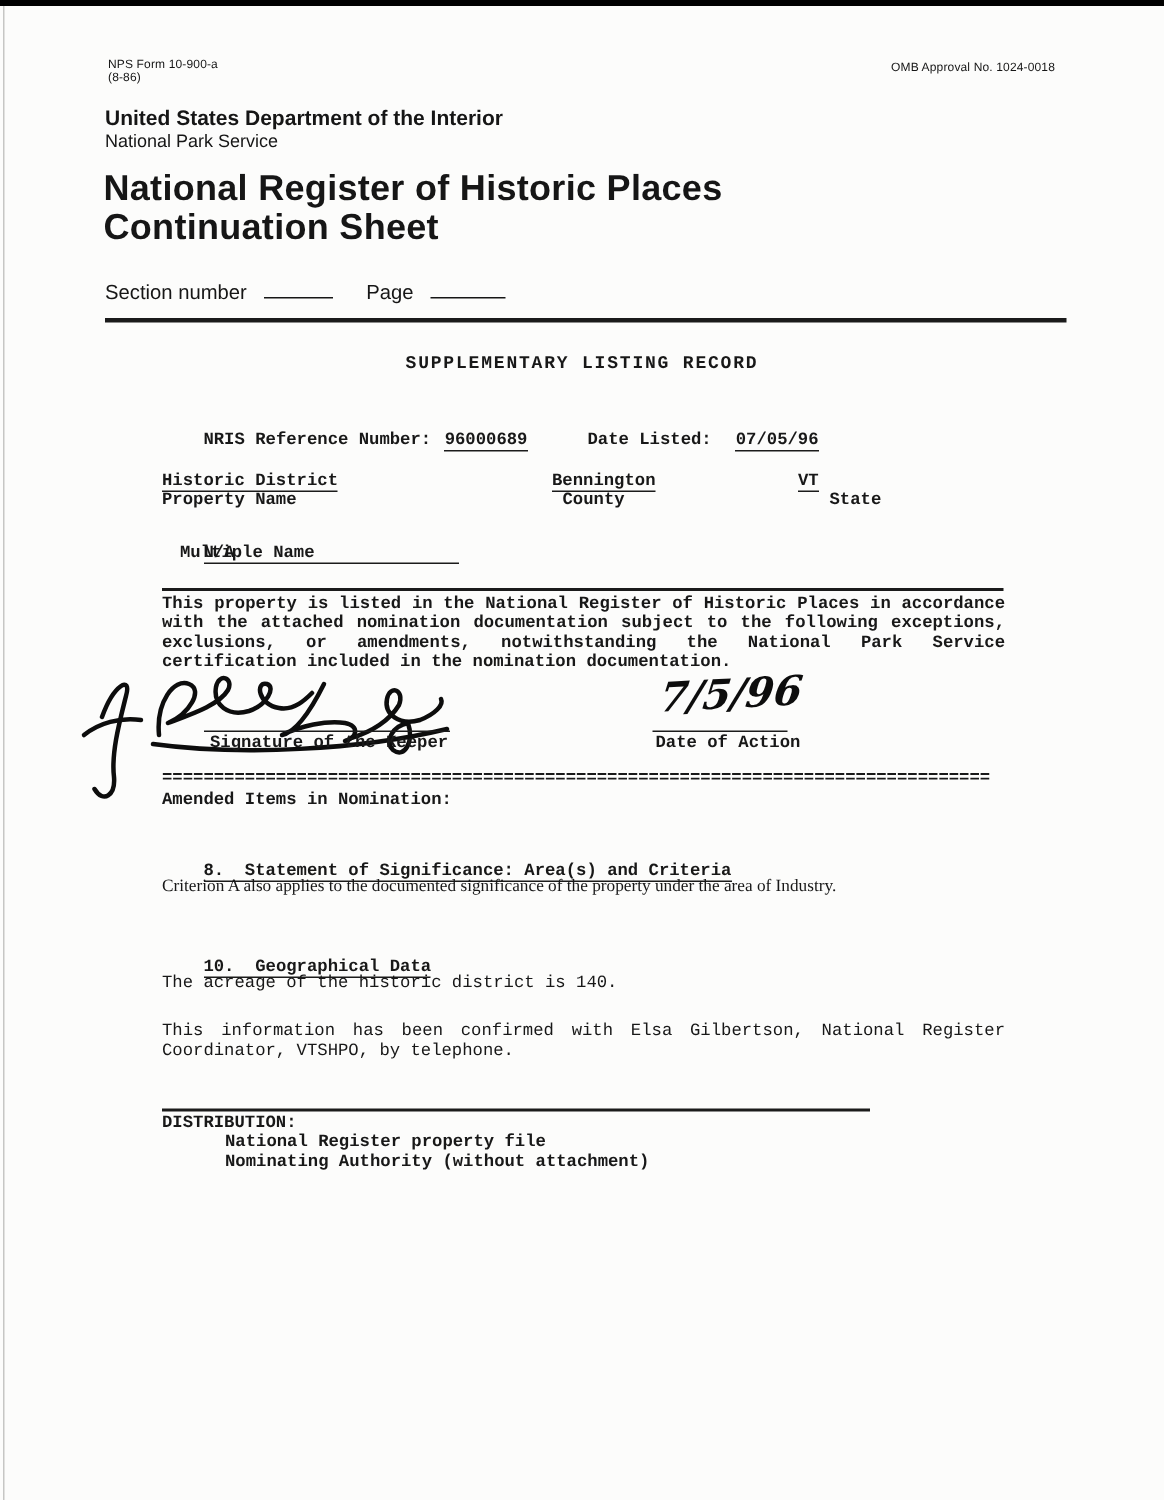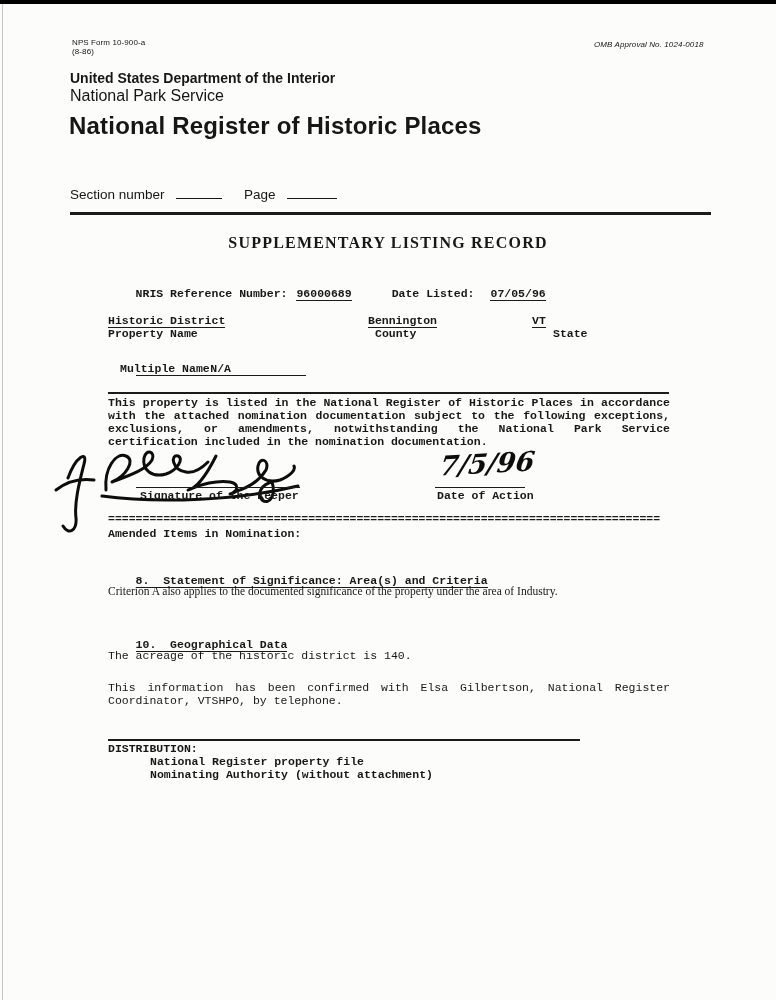--- a/index.html
+++ b/index.html
@@ -2,33 +2,33 @@
 <html><head>
 <meta charset="utf-8">
 <style>
   html,body{margin:0;padding:0;background:#ffffff;}
   .page{position:relative;width:776px;height:1000px;background:#fcfcfb;color:#161616;
         font-family:"Liberation Sans",sans-serif;overflow:hidden;padding-left:47px;}
   .abs{position:absolute;}
   .topbar{left:0;top:0;width:776px;height:4px;background:#000;}
   .leftedge{left:2px;top:4px;width:1px;height:996px;background:#c6c6c4;}
   .tiny{font-size:8px;line-height:9px;letter-spacing:0.1px;}
-  .italic{font-style:italic;}
+  .italic{}
   .agency{font-size:14px;font-weight:700;}
-  .bureau{font-size:16px;}
+  .bureau{font-size:12px;}
   .bigtitle{font-size:24px;font-weight:700;letter-spacing:0.2px;}
   .secline{font-size:13.5px;}
   .blank{display:inline-block;border-bottom:1.6px solid #161616;height:11px;vertical-align:baseline;}
   .rule{background:#1b1b1b;}
   .mono{font-family:"Liberation Mono","DejaVu Sans Mono",monospace;font-size:11.5px;
-        line-height:13px;white-space:pre;color:#181818;text-align:center;}
+        line-height:13px;white-space:pre;color:#181818;}
   .b{font-weight:700;}
   .u{border-bottom:1.4px solid #1b1b1b;}
   .just{text-align:justify;white-space:normal;}
-  .slr{font-size:16px;font-weight:700;letter-spacing:1.2px;text-align:center;font-family:Liberation Serif, serif;}
+  .slr{font-size:12px;font-weight:700;letter-spacing:1.2px;text-align:center;}
   .handdate{font-family:"DejaVu Serif",serif;font-style:italic;font-weight:700;font-size:27px;
             transform:rotate(-3deg) skewX(-10deg);color:#0d0d0d;}
   .row{height:13px;}
   .row span{position:absolute;top:0;}
 </style>
 </head>
 <body>
 
 <div class="page">
 
@@ -36,20 +36,21 @@
   <div class="abs leftedge"></div>
 
   <div class="abs tiny" style="left:72px;top:38px;">NPS Form 10-900-a</div>
   <div class="abs tiny" style="left:72px;top:47px;">(8-86)</div>
   <div class="abs tiny italic" style="left:594px;top:40px;">OMB Approval No. 1024-0018</div>
 
   <div class="abs agency" style="left:70px;top:70px;">United States Department of the Interior</div>
   <div class="abs bureau" style="left:70px;top:87px;">National Park Service</div>
 
   <div class="abs bigtitle" style="left:69px;top:112px;">National Register of Historic Places</div>
+  <div class="abs bigtitle" style="left:69px;top:138px;">Continuation Sheet</div>
 
   <div class="abs secline" style="left:70px;top:187px;">
     <span>Section number</span>
     <span class="blank" style="width:46px;margin-left:8px;"></span>
     <span style="margin-left:18px;">Page</span>
     <span class="blank" style="width:50px;margin-left:8px;"></span>
   </div>
 
   <div class="abs rule" style="left:70px;top:212px;width:641px;height:2.5px;"></div>
 

